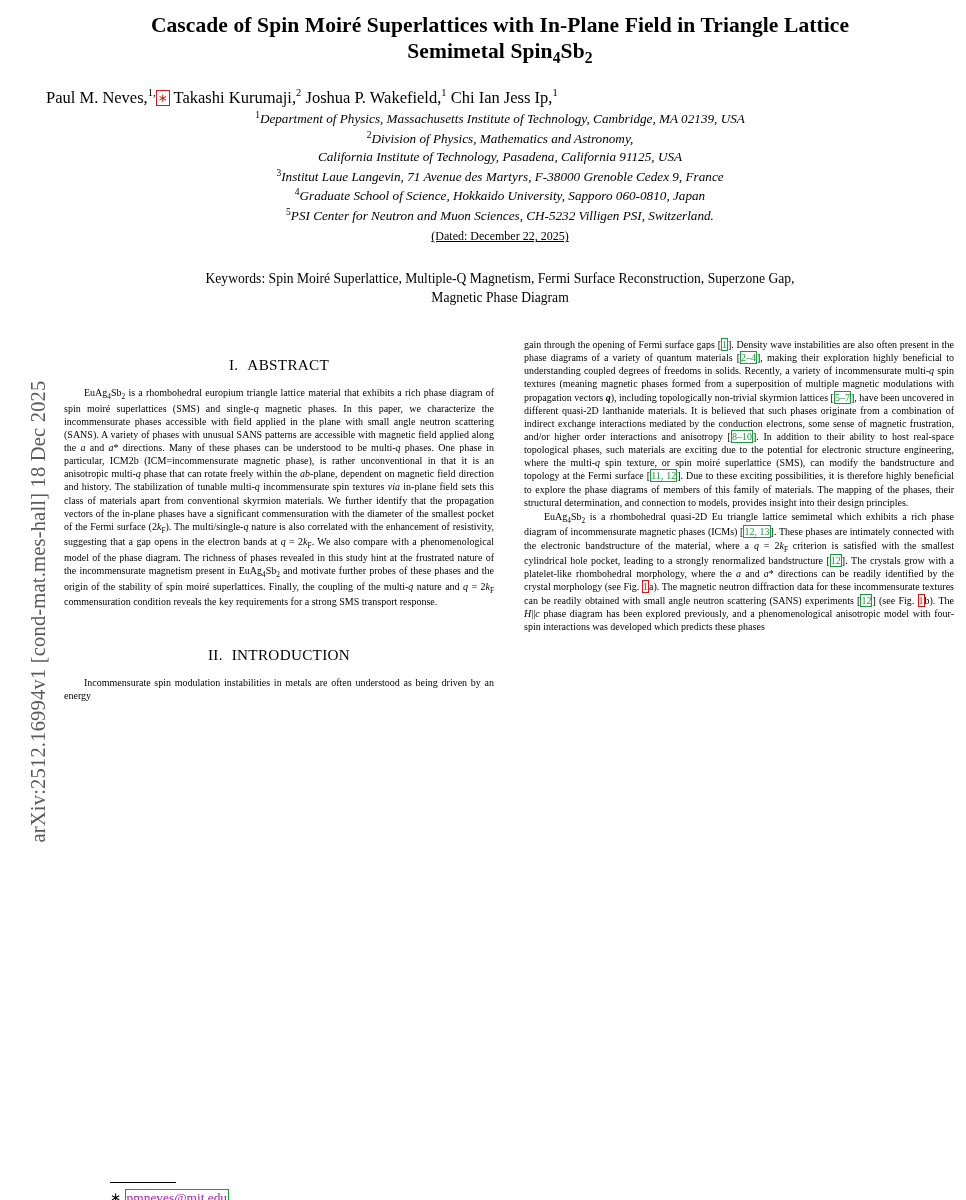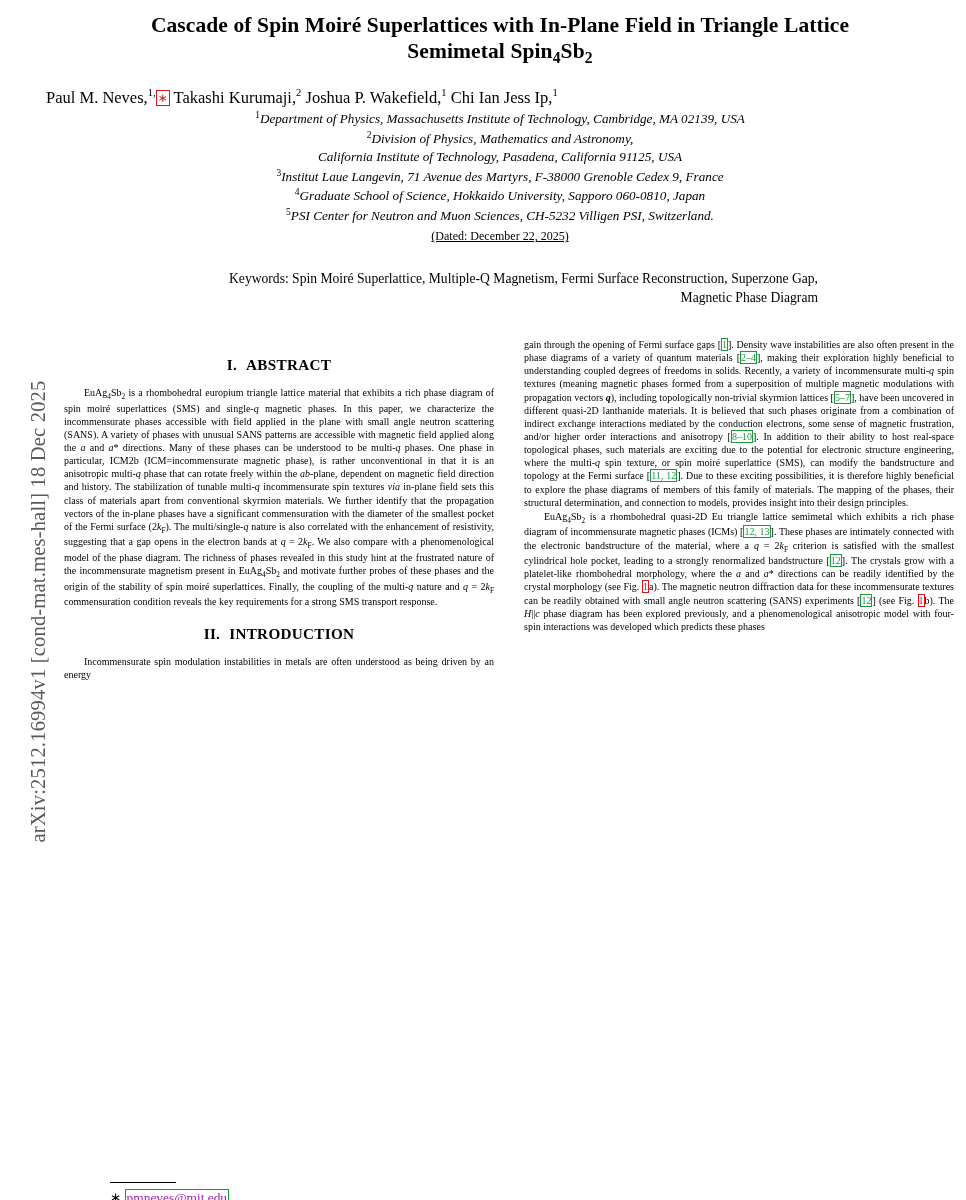--- a/index.html
+++ b/index.html
@@ -81,38 +81,38 @@
     font-style: normal;
     margin-top: 4px;
     text-decoration: underline;
   }
 
   .keywords {
     width: 636px;
     margin: 26px auto 0 auto;
     font-size: 13.6px;
     line-height: 1.35;
-    text-align: right;
+    text-align: center;
   }
 
   
   #cols {
     position: absolute;
     top: 326px;
     left: 18px;
     width: 890px;
     display: flex;
     gap: 30px;
   }
   .col { width: 430px; }
 
   .sec-head {
     text-align: center;
     font-size: 15.2px;
-    font-weight: bold;
+    font-weight: normal;
     margin: 18px 0 12px 0;
     letter-spacing: 0.3px;
   }
   .sec-head .num { margin-right: 9px; }
 
   p.body {
     margin: 0 0 0 0;
     font-size: 10px;
     line-height: 1.315;
     text-align: justify;
@@ -211,21 +211,21 @@
         the smallest pocket of the Fermi surface (2<span class="it">k</span><sub>F</sub>). The
         multi/single-<span class="it">q</span> nature is also correlated with the enhancement of resistivity, suggesting that a gap opens in the
         electron bands at <span class="it">q</span> = 2<span class="it">k</span><sub>F</sub>. We also compare with a phenomenological model of the phase diagram. The richness of phases revealed in this study hint at the frustrated nature of the incommensurate magnetism present
         in EuAg<sub>4</sub>Sb<sub>2</sub> and motivate further probes of these phases
         and the origin of the stability of spin moiré superlattices.
         Finally, the coupling of the multi-<span class="it">q</span> nature and <span class="it">q</span> = 2<span class="it">k</span><sub>F</sub>
         commensuration condition reveals the key requirements
         for a strong SMS transport response.
       </p>
 
-      <div class="sec-head" style="margin-top:16px;">
+      <div class="sec-head" style="margin-top:37px;">
         <span class="num">II.</span><span>INTRODUCTION</span>
       </div>
 
       <p class="body">Incommensurate spin modulation instabilities in metals are often understood as being driven by an energy</p>
 
     </div>
 
     <div class="col">
 
       <p class="body" style="text-indent:0;">

